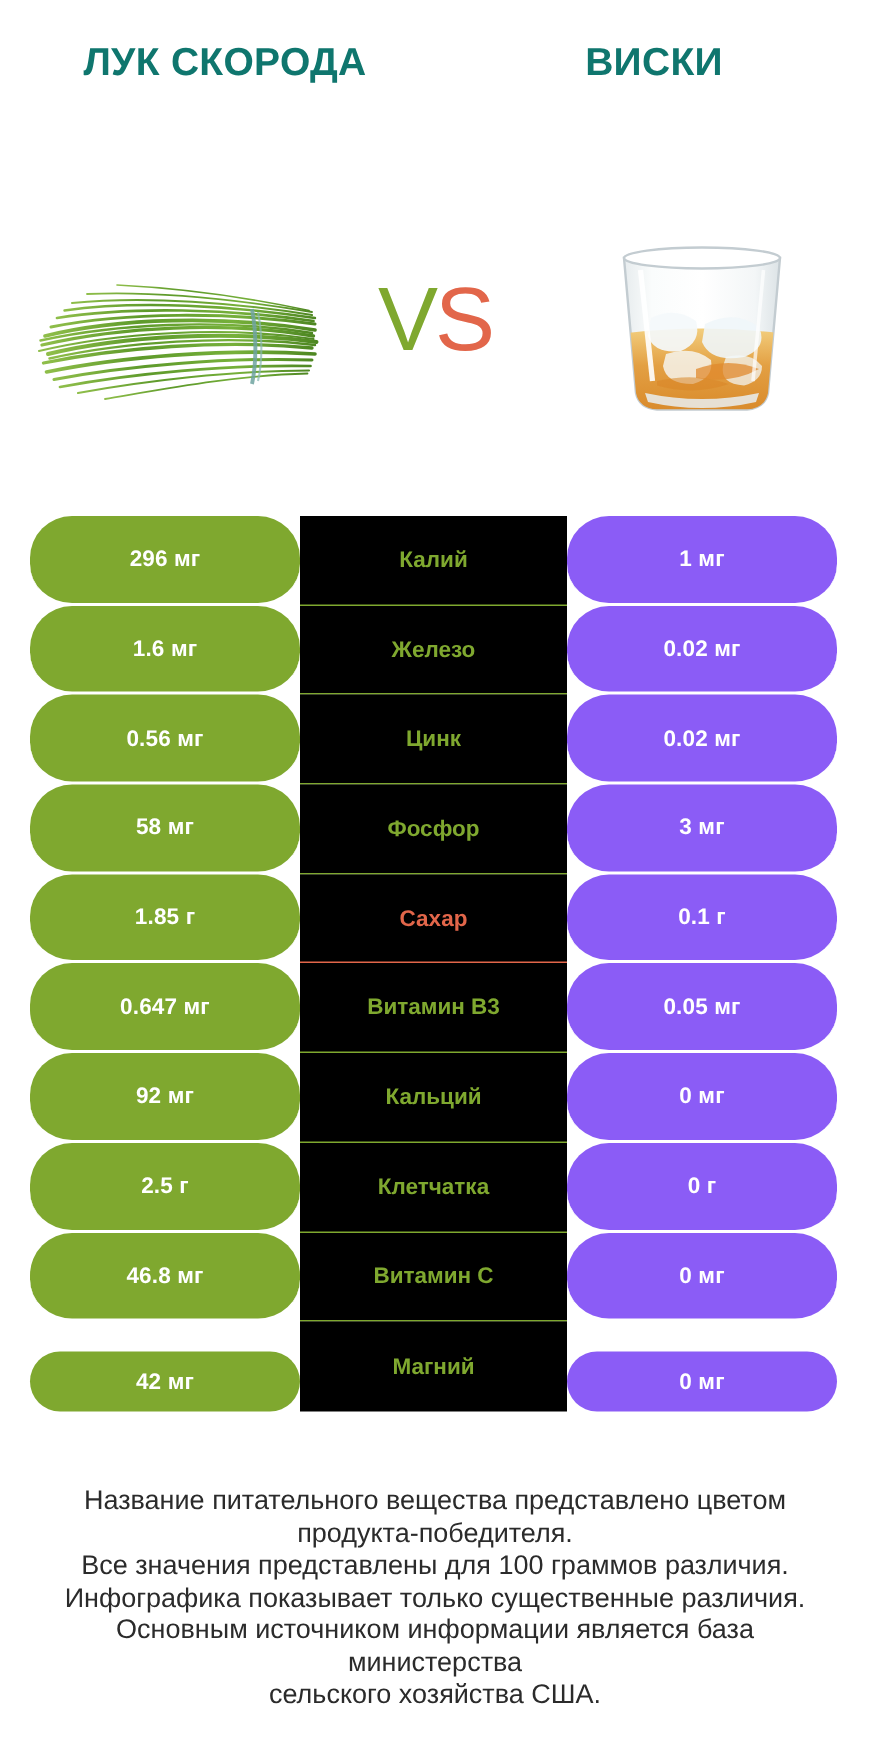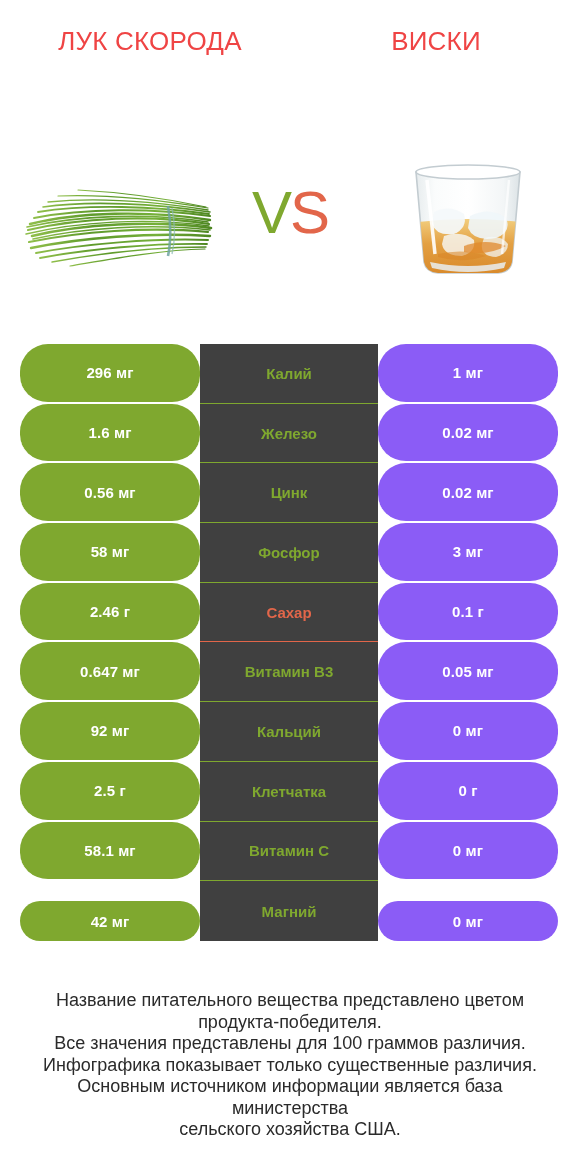--- a/index.html
+++ b/index.html
@@ -21,22 +21,22 @@
     position: absolute;
     top: 0; left: 0;
     width: 580px;
     height: 300px;
   }
   .title {
     position: absolute;
     top: 24px;
     font-size: 26px;
     line-height: 34px;
-    font-weight: 400;
-    color: #ef4444;
+    font-weight: 700;
+    color: #0f766e;
     text-align: center;
     letter-spacing: 0.2px;
   }
   .title-left  { left: 22px;  width: 256px; }
   .title-right { left: 308px; width: 256px; }
 
   
   .vs {
     position: absolute;
     left: 0; top: 178px;
@@ -97,21 +97,21 @@
   }
   .cell-mid {
     position: absolute;
     left: 180px;
     top: 0;
     width: 178px;
     height: 59.7px;
     display: flex;
     align-items: center;
     justify-content: center;
-    background: #404040;
+    background: #000000;
     font-size: 15px;
     font-weight: 700;
     box-sizing: border-box;
     border-bottom: 1px solid #7FA82F;
     color: #7FA82F;
   }
   .row:first-child .cell-mid { border-top: 0; }
   .cell-mid.win-right {
     border-bottom-color: #E2664A;
     color: #E2664A;
@@ -242,41 +242,41 @@
       <div class="cell cell-left">0.56 мг</div>
       <div class="cell cell-right">0.02 мг</div>
       <div class="cell-mid">Цинк</div>
     </div>
     <div class="row">
       <div class="cell cell-left">58 мг</div>
       <div class="cell cell-right">3 мг</div>
       <div class="cell-mid">Фосфор</div>
     </div>
     <div class="row">
-      <div class="cell cell-left">2.46 г</div>
+      <div class="cell cell-left">1.85 г</div>
       <div class="cell cell-right">0.1 г</div>
       <div class="cell-mid win-right">Сахар</div>
     </div>
     <div class="row">
       <div class="cell cell-left">0.647 мг</div>
       <div class="cell cell-right">0.05 мг</div>
       <div class="cell-mid">Витамин B3</div>
     </div>
     <div class="row">
       <div class="cell cell-left">92 мг</div>
       <div class="cell cell-right">0 мг</div>
       <div class="cell-mid">Кальций</div>
     </div>
     <div class="row">
       <div class="cell cell-left">2.5 г</div>
       <div class="cell cell-right">0 г</div>
       <div class="cell-mid">Клетчатка</div>
     </div>
     <div class="row">
-      <div class="cell cell-left">58.1 мг</div>
+      <div class="cell cell-left">46.8 мг</div>
       <div class="cell cell-right">0 мг</div>
       <div class="cell-mid">Витамин C</div>
     </div>
     <div class="row">
       <div class="cell cell-left">42 мг</div>
       <div class="cell cell-right">0 мг</div>
       <div class="cell-mid">Магний</div>
     </div>
   </div>
 

